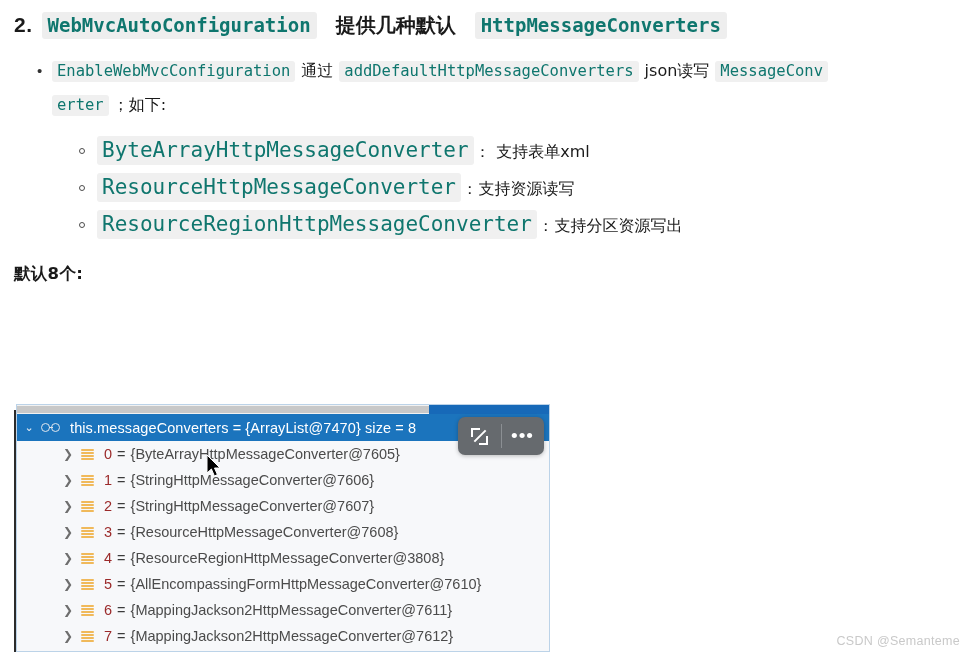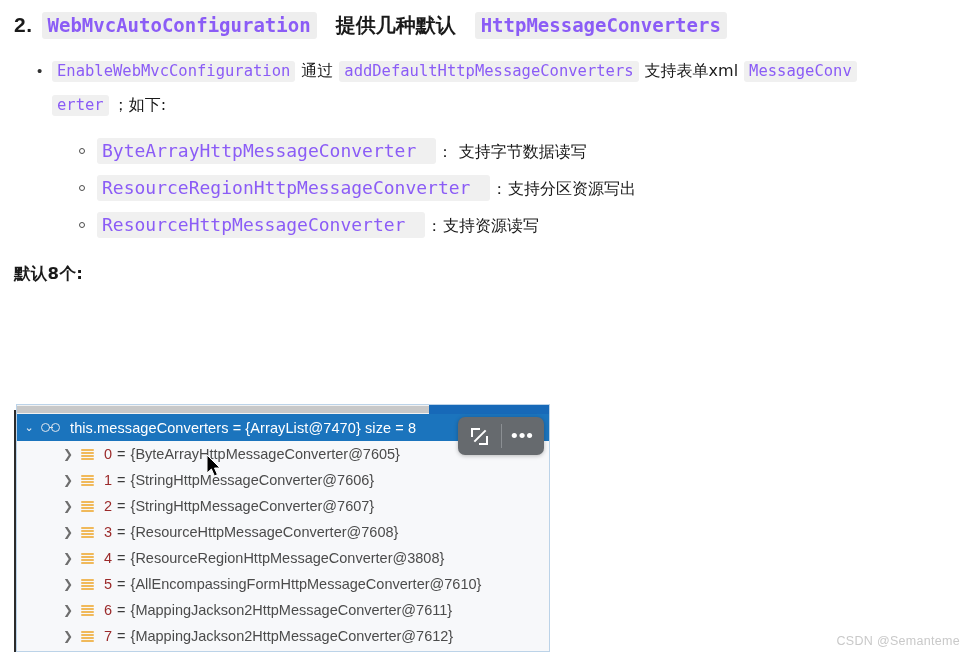--- a/index.html
+++ b/index.html
@@ -40,21 +40,21 @@
     font-weight: bold;
     line-height: 1.5;
   }
   .heading-text .cn { font-family: "DejaVu Sans", sans-serif; font-weight: bold; }
 
   code, .code {
     font-family: "DejaVu Sans Mono", "Liberation Mono", monospace;
     background: #f0f0f0;
     border-radius: 3px;
     padding: 1px 5px 2px 5px;
-    color: #8b5cf6;
+    color: #0f766e;
   }
   .heading-text code {
     font-size: 19px;
     padding: 2px 6px 3px 6px;
     background: #eeeeee;
   }
 
   
   .bullet1 {
     position: relative;
@@ -92,22 +92,22 @@
     position: absolute;
     left: 79px;
     top: 0;
     width: 6px; height: 6px;
     margin-top: 16px;
     border: 1.3px solid #4d4d4d;
     border-radius: 50%;
     box-sizing: border-box;
   }
   .sub-item code {
-    font-size: 18px;
-    padding: 2px 20px 3px 5px;
+    font-size: 21px;
+    padding: 2px 5px 3px 5px;
   }
   .sub-item .sep {
     font-family: "DejaVu Sans", sans-serif;
     font-size: 15.5px;
     padding: 0 1px;
   }
   .sub-item .cn {
     font-family: "DejaVu Sans", sans-serif;
     font-size: 16px;
   }
@@ -329,36 +329,36 @@
 <body>
 
 <div class="article">
 
   <div class="heading-row">
     <span class="heading-num">2.</span>
     <span class="heading-text"><code>WebMvcAutoConfiguration</code><span class="cn" style="padding:0 19px;">提供几种默认</span><code>HttpMessageConverters</code></span>
   </div>
 
   <div class="bullet1">
-    <span class="dot">•</span><code>EnableWebMvcConfiguration</code><span class="cn" style="padding:0 6px;font-family:Liberation Serif, serif;">通过</span><code>addDefaultHttpMessageConverters</code><span class="cn" style="padding:0 6px;">支持表单xml</span><code>MessageConv</code><br><code>erter</code><span class="cn" style="padding-left:4px;">；如下:</span>
+    <span class="dot">•</span><code>EnableWebMvcConfiguration</code><span class="cn" style="padding:0 6px;font-family:Liberation Serif, serif;">通过</span><code>addDefaultHttpMessageConverters</code><span class="cn" style="padding:0 6px;">json读写</span><code>MessageConv</code><br><code>erter</code><span class="cn" style="padding-left:4px;">；如下:</span>
   </div>
 
   <div class="sublist">
 
     <div class="sub-item">
-      <span class="circ"></span><code>ByteArrayHttpMessageConverter</code><span class="sep">：</span><span class="cn"> 支持字节数据读写</span>
-    </div>
-
+      <span class="circ"></span><code>ByteArrayHttpMessageConverter</code><span class="sep">：</span><span class="cn"> 支持表单xml</span>
+    </div>
+
+
+    <div class="sub-item">
+      <span class="circ"></span><code>ResourceHttpMessageConverter</code><span class="sep">：</span><span class="cn">支持资源读写</span>
+    </div>
 
     <div class="sub-item">
       <span class="circ"></span><code>ResourceRegionHttpMessageConverter</code><span class="sep">：</span><span class="cn">支持分区资源写出</span>
-    </div>
-
-    <div class="sub-item">
-      <span class="circ"></span><code>ResourceHttpMessageConverter</code><span class="sep">：</span><span class="cn">支持资源读写</span>
     </div>
 
 
 
   </div>
 
   <div class="note-line">默认8个:</div>
 </div>
 
 <div class="dbg-wrap">

